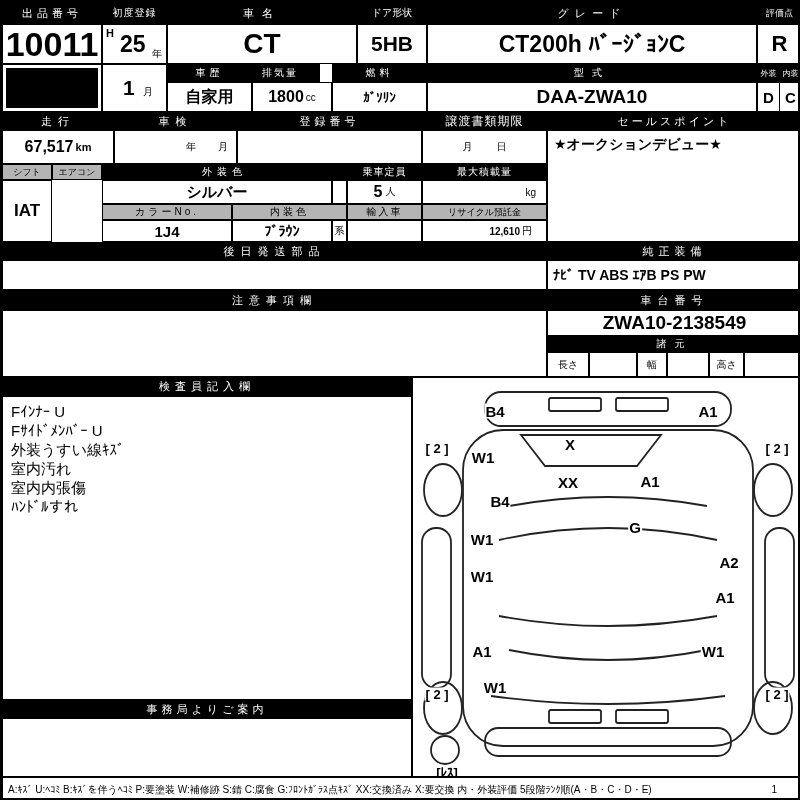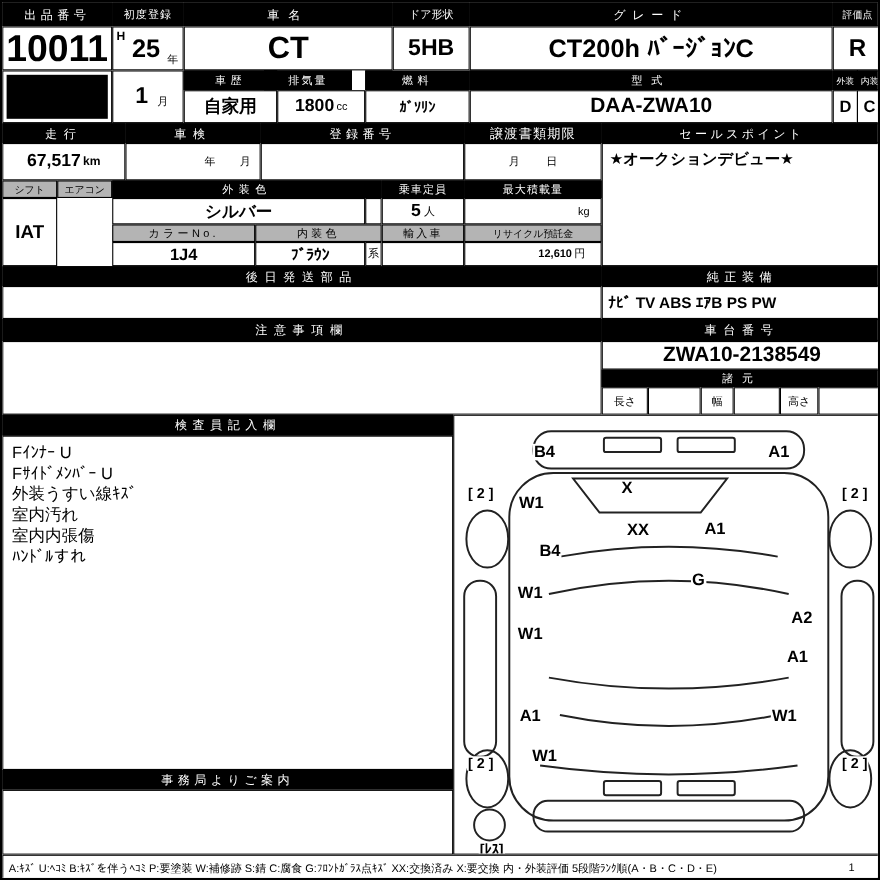--- a/index.html
+++ b/index.html
@@ -183,21 +183,21 @@
         <rect x="352" y="150" width="29" height="160" rx="14"></rect>
         <circle cx="32" cy="372" r="14"></circle>
       </g>
     </svg>
     <span class="mk" style="left:82px;top:33px">B4</span>
     <span class="mk" style="left:295px;top:33px">A1</span>
     <span class="mk" style="left:157px;top:66px">X</span>
     <span class="mk mk2" style="left:24px;top:70px">[ 2 ]</span>
     <span class="mk mk2" style="left:364px;top:70px">[ 2 ]</span>
     <span class="mk" style="left:70px;top:79px">W1</span>
-    <span class="mk" style="left:167px;top:104px">XX</span>
+    <span class="mk" style="left:155px;top:104px">XX</span>
     <span class="mk" style="left:237px;top:103px">A1</span>
     <span class="mk" style="left:87px;top:123px">B4</span>
     <span class="mk" style="left:69px;top:161px">W1</span>
     <span class="mk" style="left:222px;top:149px">G</span>
     <span class="mk" style="left:316px;top:184px">A2</span>
     <span class="mk" style="left:69px;top:198px">W1</span>
     <span class="mk" style="left:312px;top:219px">A1</span>
     <span class="mk" style="left:69px;top:273px">A1</span>
     <span class="mk" style="left:300px;top:273px">W1</span>
     <span class="mk" style="left:82px;top:309px">W1</span>

